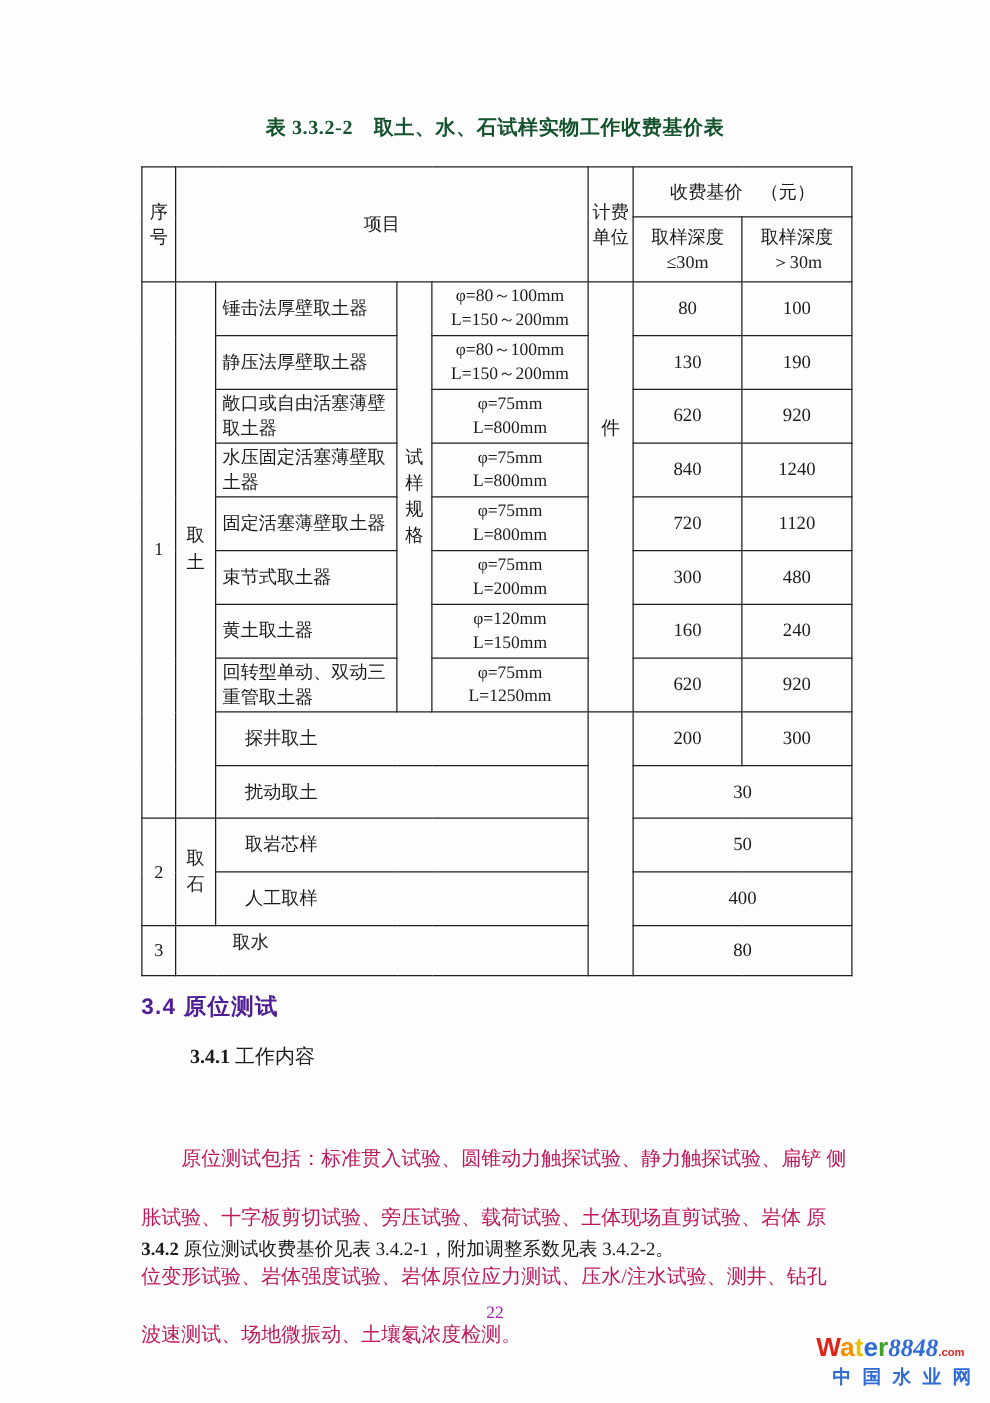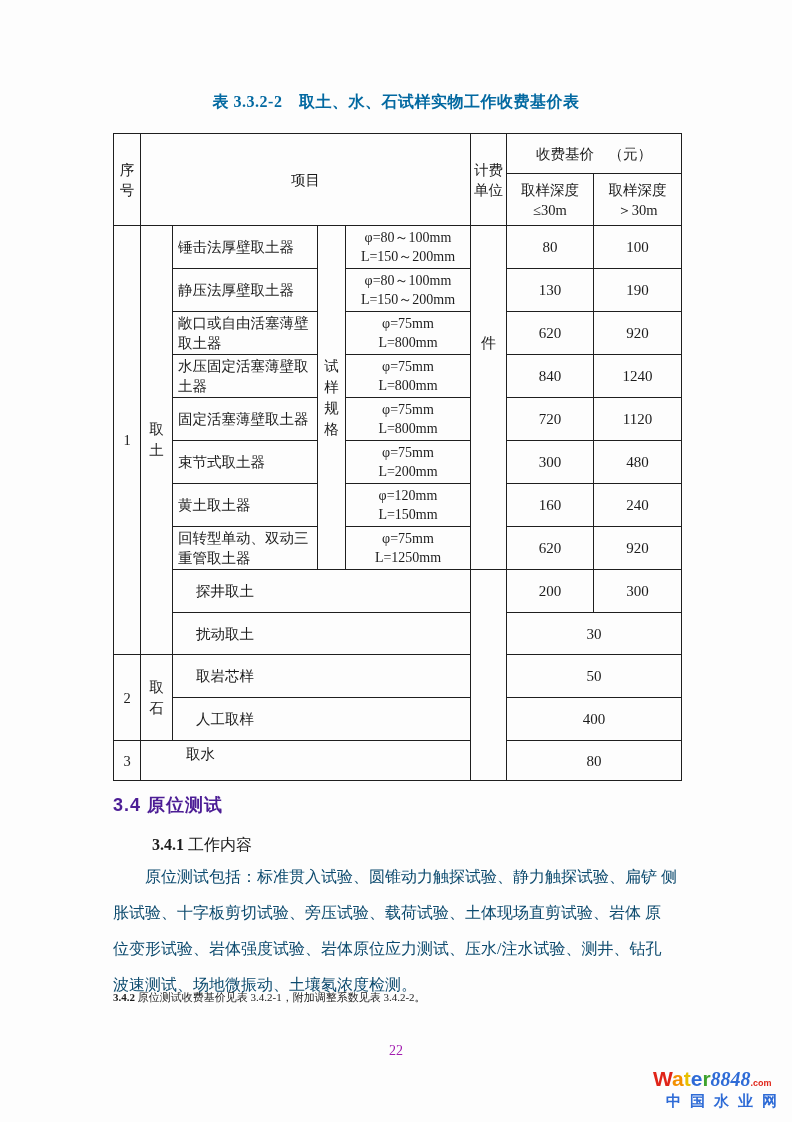--- a/index.html
+++ b/index.html
@@ -7,21 +7,21 @@
   body { font-family:"Liberation Serif","DejaVu Serif",serif; color:#1c1c1c; }
   #page {
     position:relative; width:792px; height:1122px; background:#fdfdfd; overflow:hidden;
   }
   .pre { white-space:pre-line; }
 
   
   #doc-title {
     position:absolute; top:92px; left:0; width:792px; text-align:center;
     font-family:"Liberation Serif","DejaVu Serif",serif;
-    font-weight:bold; font-size:16px; letter-spacing:0.5px; color:#0369a1;
+    font-weight:bold; font-size:16px; letter-spacing:0.5px; color:#14532d;
   }
 
   
   #fee-table-wrap { position:absolute; left:113px; top:133px; }
   table { border-collapse:collapse; table-layout:fixed; width:568px; }
   td, th {
     border:1px solid #1f1f1f; text-align:center; vertical-align:middle;
     font-weight:normal; font-size:14.5px; line-height:20px; color:#1c1c1c;
     padding:0; overflow:hidden;
   }
@@ -40,24 +40,24 @@
 
   
   .sec-h1 {
     position:absolute; left:113px; top:793px;
     font-family:"Liberation Sans","DejaVu Sans",sans-serif;
     font-weight:bold; font-size:18px; color:#4c1d95; letter-spacing:1px;
   }
   .sec-h2 { position:absolute; left:113px; top:835px; font-size:16px; }
   .sec-h2 b { font-family:"Liberation Serif","DejaVu Serif",serif;margin-left:39px; }
   .para {
-    position:absolute; left:113px; top:859px; width:578px;
-    font-size:16px; line-height:36px; color:#0c4a6e;
-  }
-  .sec-h3 { position:absolute; left:113px; top:990px; font-size:11px; }
+    position:absolute; left:113px; top:904px; width:578px;
+    font-size:16px; line-height:47px; color:#be185d;
+  }
+  .sec-h3 { position:absolute; left:113px; top:990px; font-size:15px; }
 
   
   #page-number {
     position:absolute; top:1043px; left:0; width:792px; text-align:center;
     font-size:14px; color:#a21caf;
   }
   #logo { position:absolute; left:653px; top:1067px; width:136px; }
   #logo-line1 { font-family:"Liberation Sans","DejaVu Sans",sans-serif; white-space:nowrap; }
   #logo-word span { font-weight:bold; font-size:21px; letter-spacing:0; }
   #logo-number {

